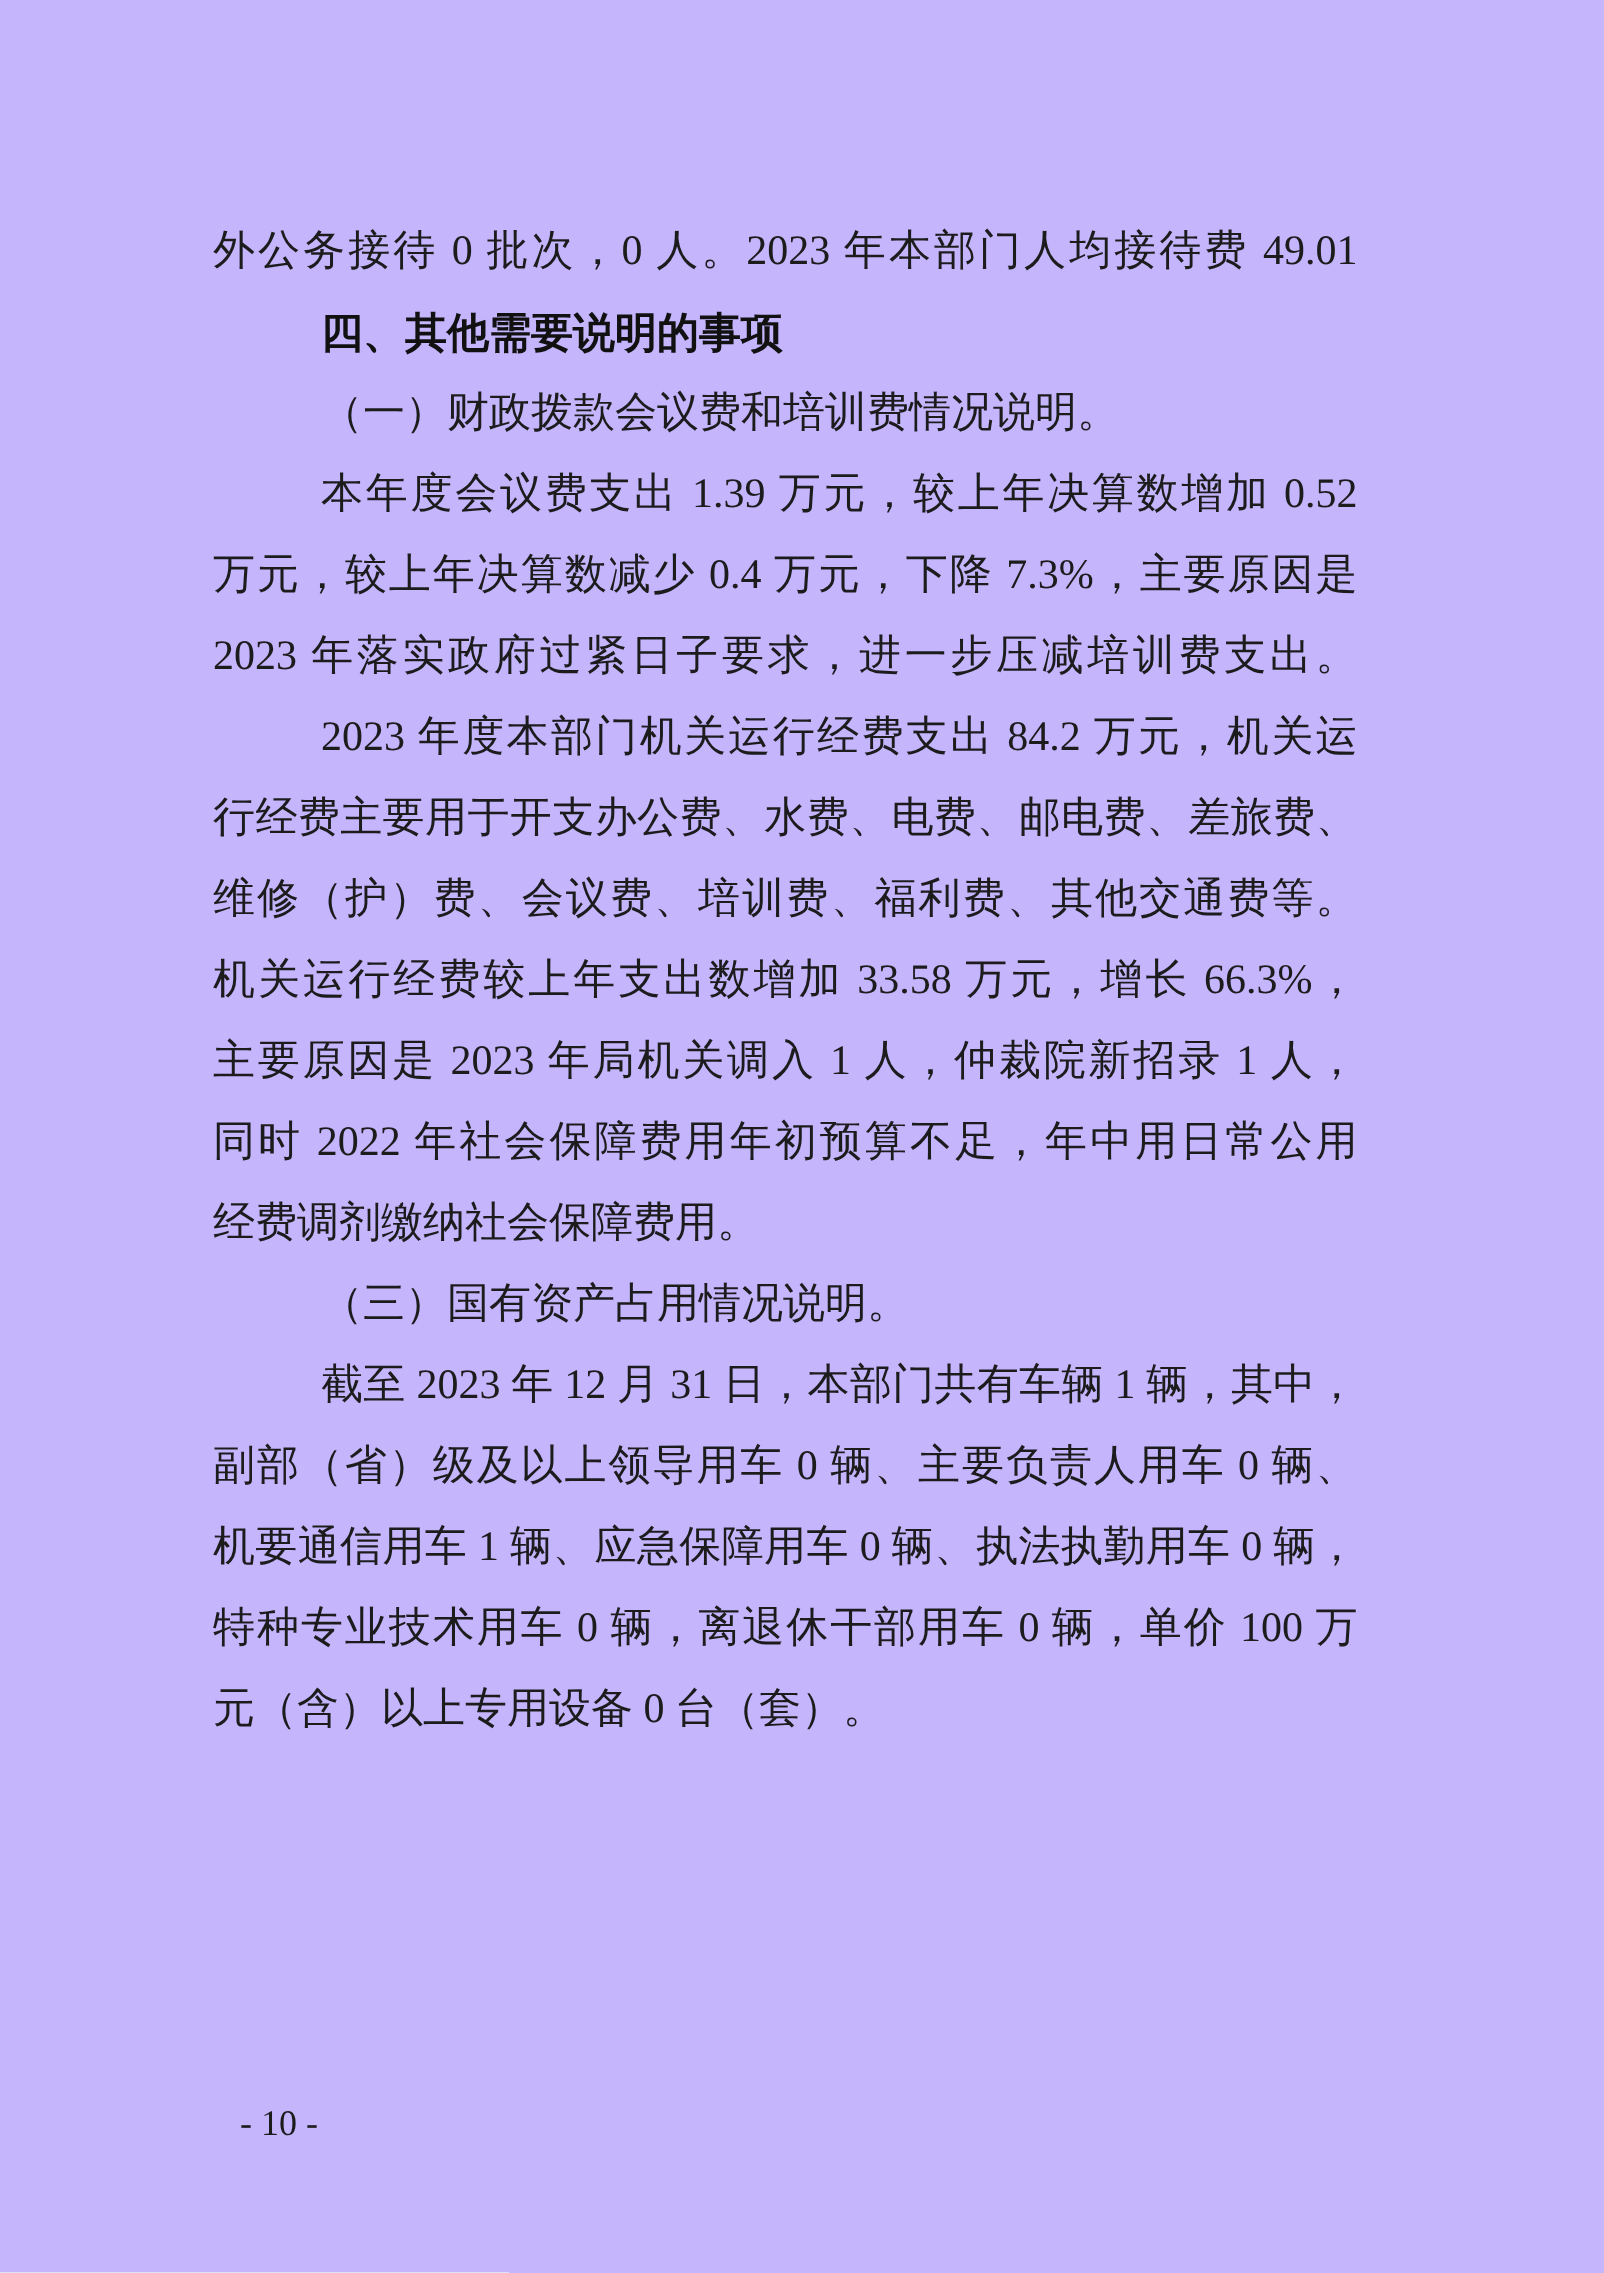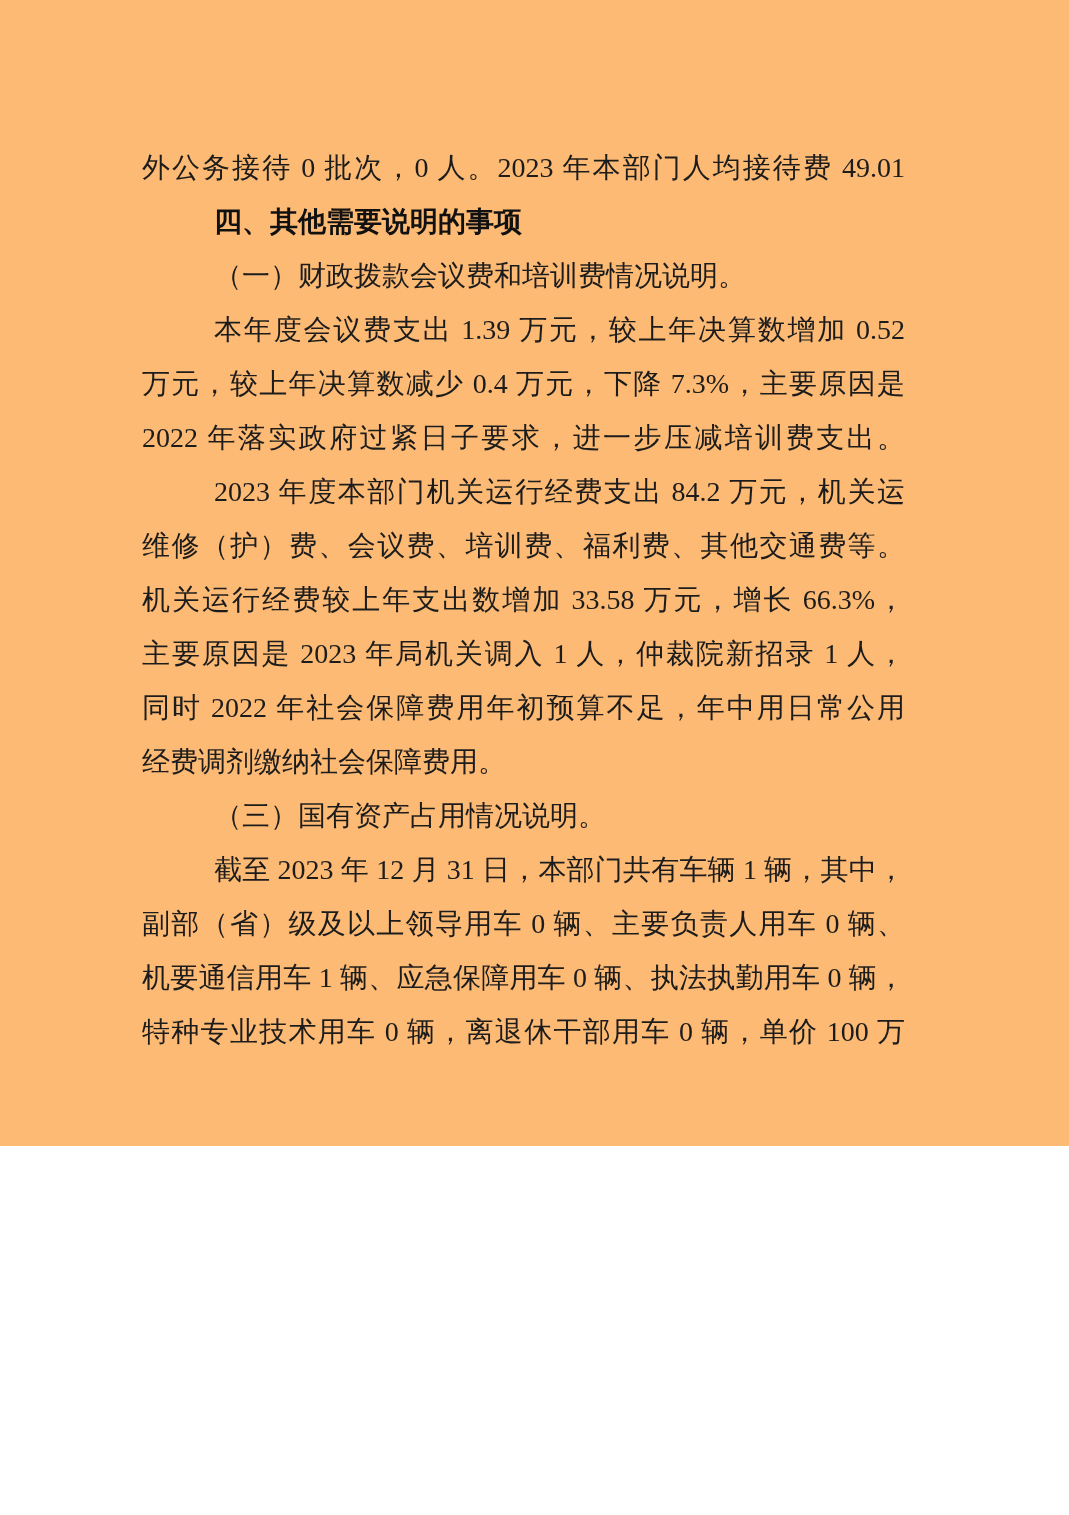--- a/index.html
+++ b/index.html
@@ -3,22 +3,22 @@
 <meta charset="utf-8">
 <style>
   html, body {
     margin: 0;
     padding: 0;
     background: #ffffff;
   }
   .page {
     position: relative;
     width: 1069px;
-    height: 1146px;
-    background: #fdba74;
+    height: 1515px;
+    background: #c4b5fd;
     overflow: hidden;
     font-family: "Liberation Serif", serif;
   }
   .text-block {
     position: absolute;
     left: 142px;
     top: 141px;
     width: 763px;
   }
   .line {
@@ -63,27 +63,29 @@
 </head>
 <body>
 
 <div class="page">
   <div class="text-block" id="lines">
       <div class="line body">外公务接待 0 批次，0 人。2023 年本部门人均接待费 49.01</div>
       <div class="line heading indent short">四、其他需要说明的事项</div>
       <div class="line kai indent short">（一）财政拨款会议费和培训费情况说明。</div>
       <div class="line body indent">本年度会议费支出 1.39 万元，较上年决算数增加 0.52</div>
       <div class="line body">万元，较上年决算数减少 0.4 万元，下降 7.3%，主要原因是</div>
-      <div class="line body">2022 年落实政府过紧日子要求，进一步压减培训费支出。</div>
+      <div class="line body">2023 年落实政府过紧日子要求，进一步压减培训费支出。</div>
       <div class="line body indent">2023 年度本部门机关运行经费支出 84.2 万元，机关运</div>
+      <div class="line body">行经费主要用于开支办公费、水费、电费、邮电费、差旅费、</div>
       <div class="line body">维修（护）费、会议费、培训费、福利费、其他交通费等。</div>
       <div class="line body">机关运行经费较上年支出数增加 33.58 万元，增长 66.3%，</div>
       <div class="line body">主要原因是 2023 年局机关调入 1 人，仲裁院新招录 1 人，</div>
       <div class="line body">同时 2022 年社会保障费用年初预算不足，年中用日常公用</div>
       <div class="line body short">经费调剂缴纳社会保障费用。</div>
       <div class="line kai indent short">（三）国有资产占用情况说明。</div>
       <div class="line body indent">截至 2023 年 12 月 31 日，本部门共有车辆 1 辆，其中，</div>
       <div class="line body">副部（省）级及以上领导用车 0 辆、主要负责人用车 0 辆、</div>
       <div class="line body">机要通信用车 1 辆、应急保障用车 0 辆、执法执勤用车 0 辆，</div>
       <div class="line body">特种专业技术用车 0 辆，离退休干部用车 0 辆，单价 100 万</div>
+      <div class="line body short">元（含）以上专用设备 0 台（套）。</div>
     </div>
   <div class="page-number">- 10 -</div>
 </div>
 
 </body></html>

